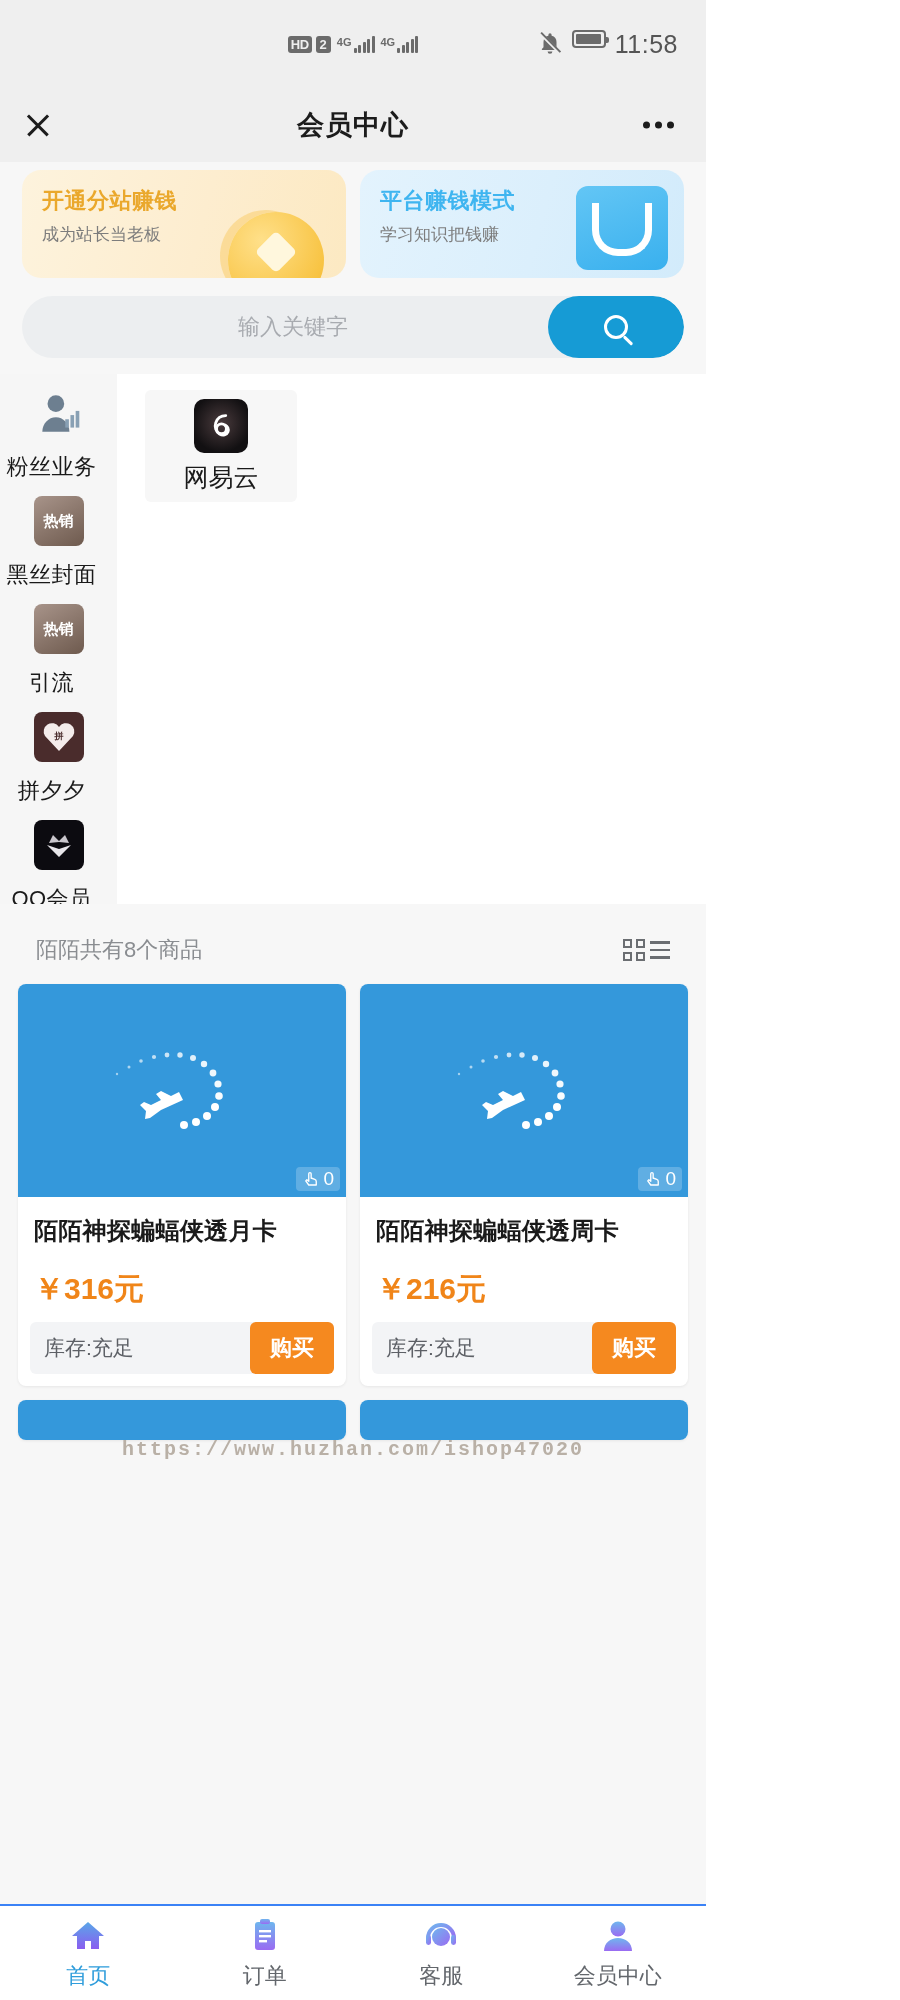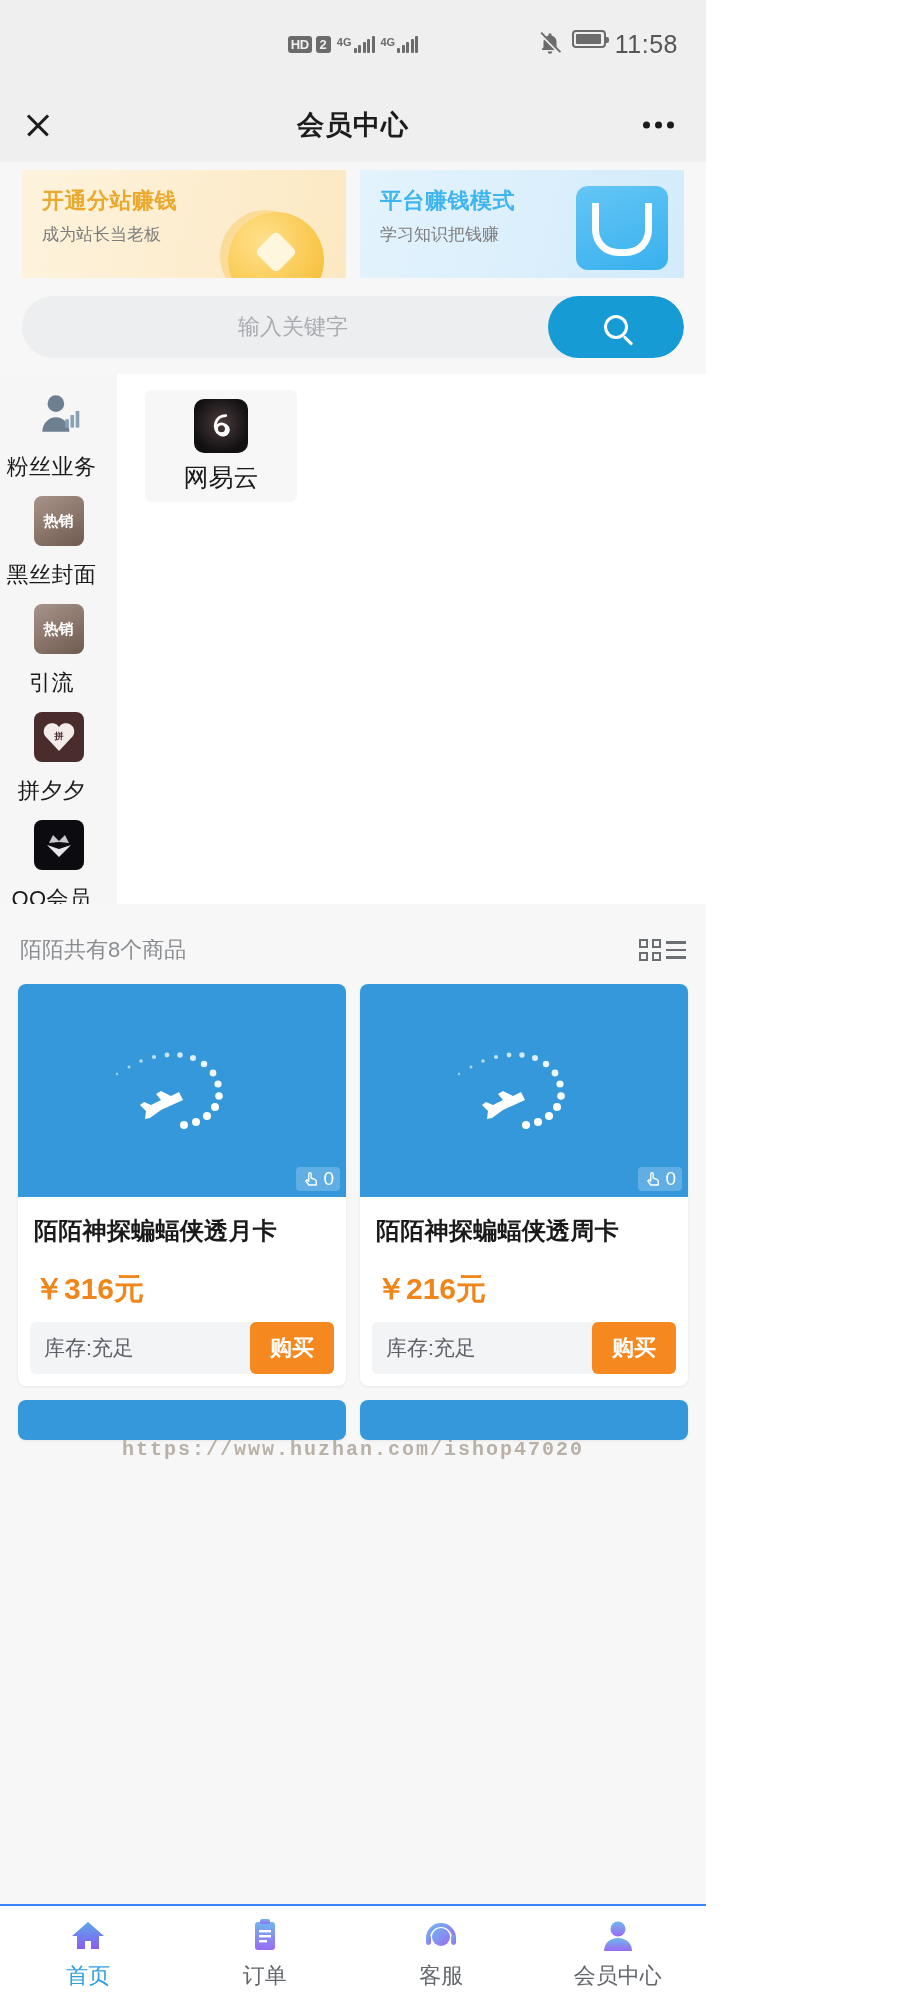--- a/index.html
+++ b/index.html
@@ -97,21 +97,21 @@
   }
   .more-dots i { width: 7px; height: 7px; border-radius: 50%; background: #1c1c1c; display: block; }
 
   
   .banners {
     position: absolute; left: 0; top: 162px;
     width: 706px; padding: 8px 22px 0 22px;
     display: flex; gap: 14px;
   }
   .banner {
-    flex: 1; height: 108px; border-radius: 0;
+    flex: 1; height: 108px; border-radius: 19px;
     position: relative; overflow: hidden; padding: 16px 0 0 20px;
   }
   .banner.gold { background: linear-gradient(105deg,#fdf3dd 0%, #fdedcf 55%, #fce9c2 100%); }
   .banner.blue { background: linear-gradient(105deg,#e3f3fd 0%, #dbeffc 55%, #d2ebfb 100%); }
   .banner-title { font-size: 22px; font-weight: bold; letter-spacing: .5px; }
   .banner.gold .banner-title { color: #eaa82c; }
   .banner.blue .banner-title { color: #3fb5f0; }
   .banner-sub { font-size: 17px; color: #7d7d7d; margin-top: 7px; }
   .coin {
     position: absolute; right: 22px; bottom: -30px;
@@ -212,21 +212,21 @@
   }
   .app-tile .logo svg { width: 38px; height: 38px; }
   .app-tile .name { font-size: 25px; color: #1a1a1a; font-weight: 500; }
 
   
   .prodsection {
     position: absolute; left: 0; top: 916px;
     width: 706px; bottom: 0; background: #f7f7f7;
   }
   .prod-head {
-    height: 68px; padding: 0 20px;
+    height: 68px; padding: 0 36px;
     display: flex; align-items: center; justify-content: space-between;
   }
   .prod-head-title { font-size: 22px; color: #8a8d91; }
   .view-toggle { display: flex; gap: 5px; align-items: center; cursor: pointer; }
   .vt-grid { display: grid; grid-template-columns: 9px 9px; grid-template-rows: 9px 9px; gap: 4px; }
   .vt-grid i { width: 9px; height: 9px; border: 2px solid #6b6e72; display: block; }
   .vt-lines { display: flex; flex-direction: column; gap: 5px; }
   .vt-lines i { width: 20px; height: 2.5px; background: #6b6e72; display: block; }
 
   .prod-grid {

